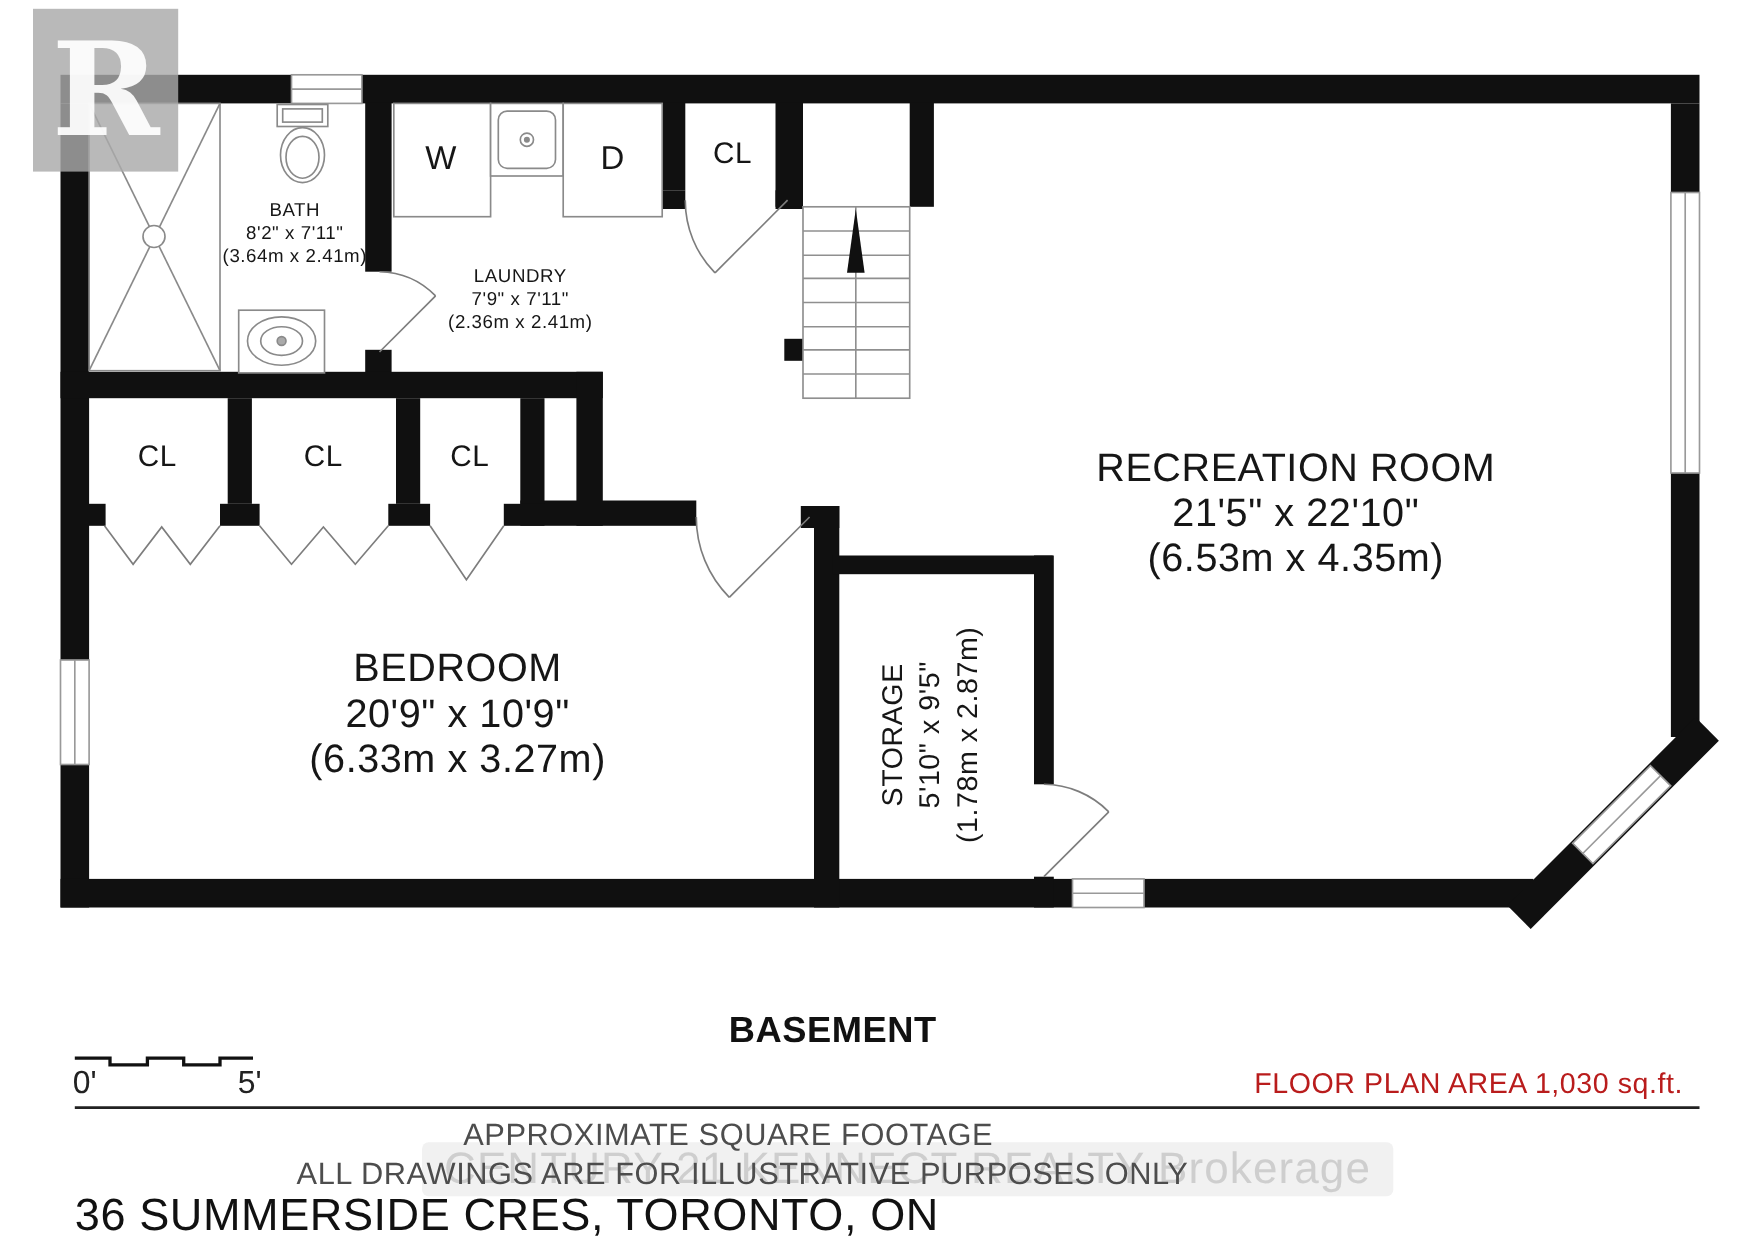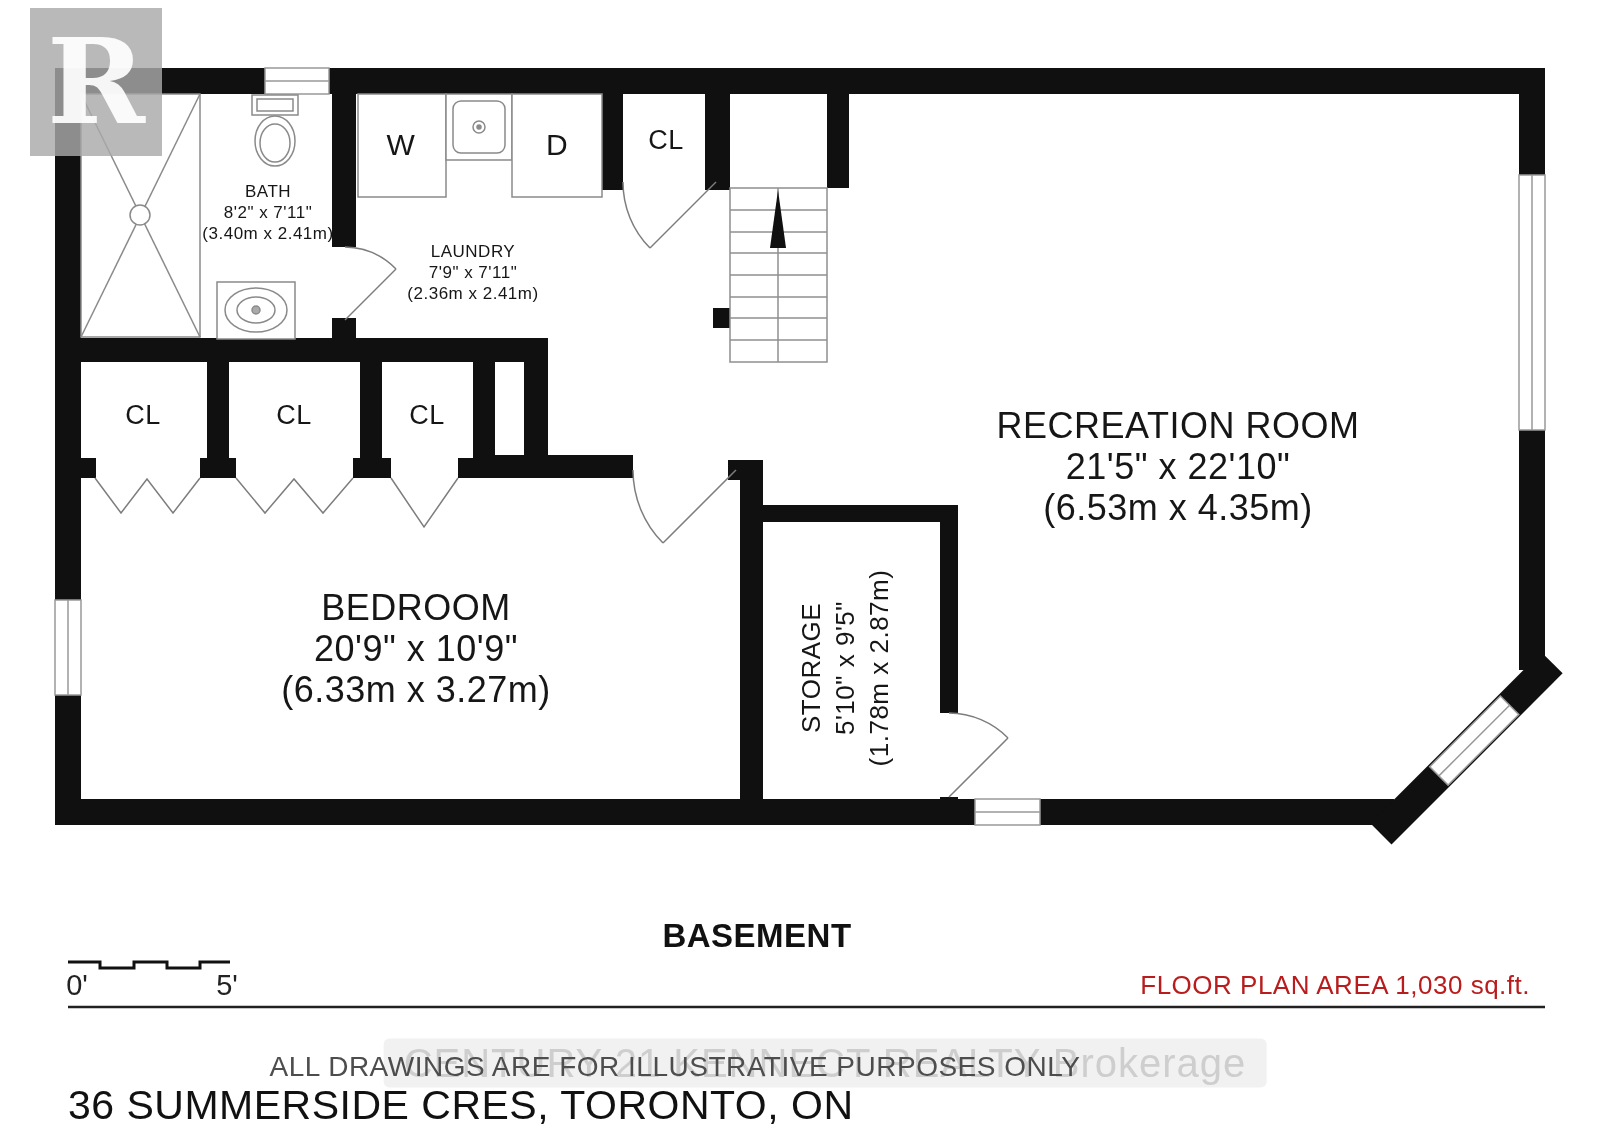--- a/index.html
+++ b/index.html
@@ -161,21 +161,21 @@
       <rect x="512" y="94" width="90" height="103"></rect>
     </g>
 
     <polyline points="68,962 100,962 100,968 134,968 134,962 167,962 167,968 200,968 200,962 230,962" fill="none" stroke="#111" stroke-width="3"></polyline>
     <line x1="68" y1="1007" x2="1545" y2="1007" stroke="#222" stroke-width="2.5"></line>
   </svg>
 
   <div class="label lbl-small" style="left:268px;top:212px;">
     <span>BATH</span>
     <span>8'2" x 7'11"</span>
-    <span>(3.40m x 2.41m)</span>
+    <span>(3.64m x 2.41m)</span>
   </div>
 
   <div class="label lbl-small" style="left:473px;top:272px;">
     <span>LAUNDRY</span>
     <span>7'9" x 7'11"</span>
     <span>(2.36m x 2.41m)</span>
   </div>
 
   <div class="label lbl-big" style="left:1178px;top:466px;">
     <span>RECREATION ROOM</span>
@@ -204,16 +204,17 @@
 
   <div class="realtor-logo">
     <span class="r">R</span>
   </div>
   <div class="brokerage-mark">CENTURY 21 KENNECT REALTY Brokerage</div>
 
   <div class="footer-title">BASEMENT</div>
   <div class="scale-num" style="left:77px;top:985px;">0'</div>
   <div class="scale-num" style="left:227px;top:985px;">5'</div>
   <div class="area-text">FLOOR PLAN AREA 1,030 sq.ft.</div>
+  <div class="disclaimer" style="left:662px;top:1032px;">APPROXIMATE SQUARE FOOTAGE</div>
   <div class="disclaimer" style="left:675px;top:1067px;">ALL DRAWINGS ARE FOR ILLUSTRATIVE PURPOSES ONLY</div>
   <div class="address">36 SUMMERSIDE CRES, TORONTO, ON</div>
 
 </div>
 
 </body></html>

